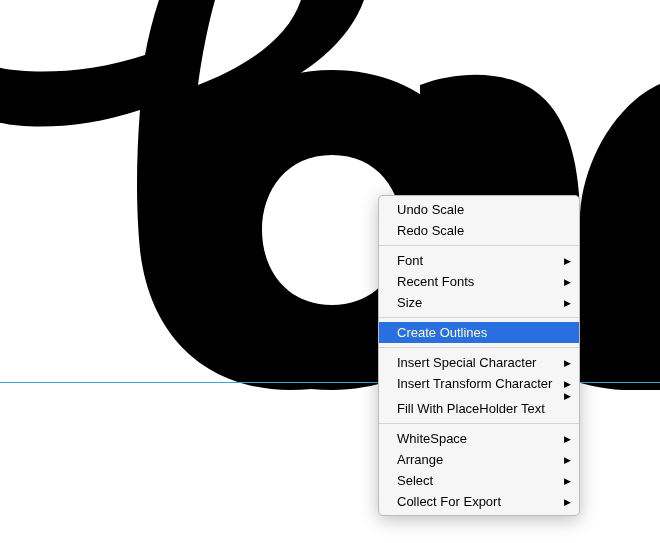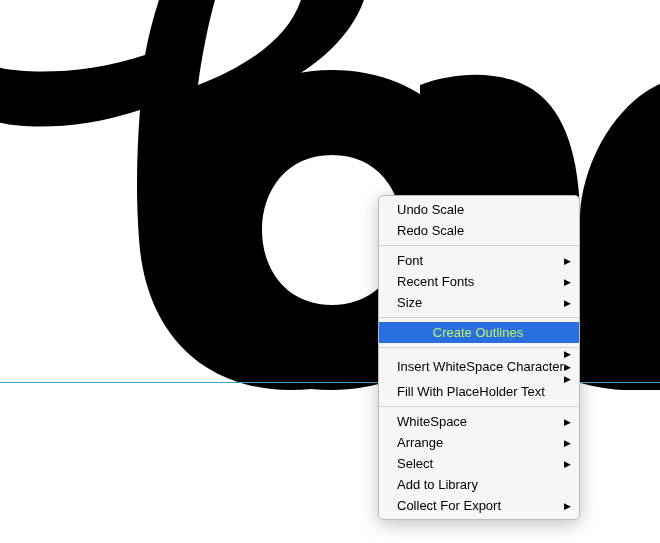--- a/index.html
+++ b/index.html
@@ -66,22 +66,21 @@
     user-select: none;
   }
   .context-menu .item {
     padding: 2px 20px 2px 18px;
     line-height: 17px;
     white-space: nowrap;
     position: relative;
   }
   .context-menu .item.highlight {
     background: #2a6fe0;
-    color: #bef264;
-    text-align: center;
+    color: #fef9c3;
   }
   .context-menu .separator {
     height: 0;
     border-top: 1px solid #d4d4d4;
     margin: 4px 0;
   }
   .context-menu .submenu-arrow {
     position: absolute;
     right: 8px;
     top: 50%;
@@ -159,25 +158,24 @@
   <div class="context-menu" id="context-menu">
       <div class="item"><span>Undo Scale</span></div>
       <div class="item"><span>Redo Scale</span></div>
       <div class="separator"></div>
       <div class="item"><span>Font</span><span class="submenu-arrow">▶</span></div>
       <div class="item"><span>Recent Fonts</span><span class="submenu-arrow">▶</span></div>
       <div class="item"><span>Size</span><span class="submenu-arrow">▶</span></div>
       <div class="separator"></div>
       <div class="item highlight"><span>Create Outlines</span></div>
       <div class="separator"></div>
-      <div class="item"><span class="submenu-arrow">▶</span></div>
-      <div class="item"><span>Insert WhiteSpace Character</span><span class="submenu-arrow">▶</span></div>
+      <div class="item"><span>Insert Special Character</span><span class="submenu-arrow">▶</span></div>
+      <div class="item"><span>Insert Transform Character</span><span class="submenu-arrow">▶</span></div>
       <div class="item"><span class="submenu-arrow">▶</span></div>
       <div class="item"><span>Fill With PlaceHolder Text</span></div>
       <div class="separator"></div>
       <div class="item"><span>WhiteSpace</span><span class="submenu-arrow">▶</span></div>
       <div class="item"><span>Arrange</span><span class="submenu-arrow">▶</span></div>
       <div class="item"><span>Select</span><span class="submenu-arrow">▶</span></div>
-      <div class="item"><span>Add to Library</span></div>
       <div class="item"><span>Collect For Export</span><span class="submenu-arrow">▶</span></div>
     </div>
 
 </div>
 
 </body></html>

